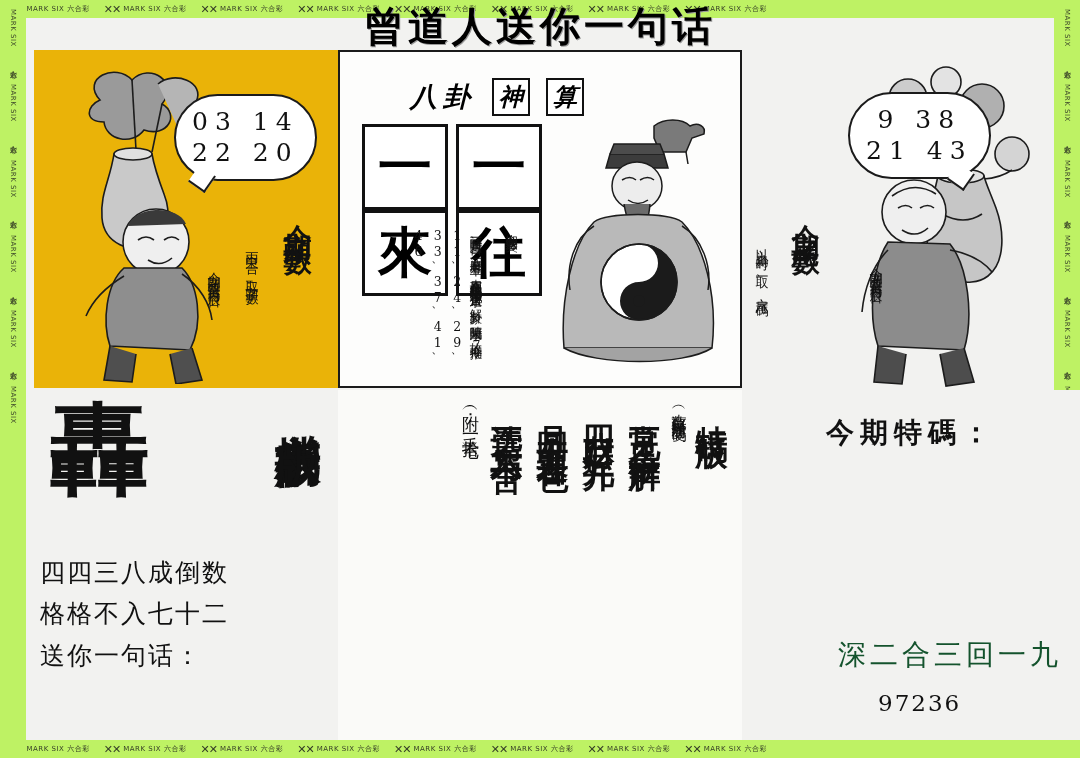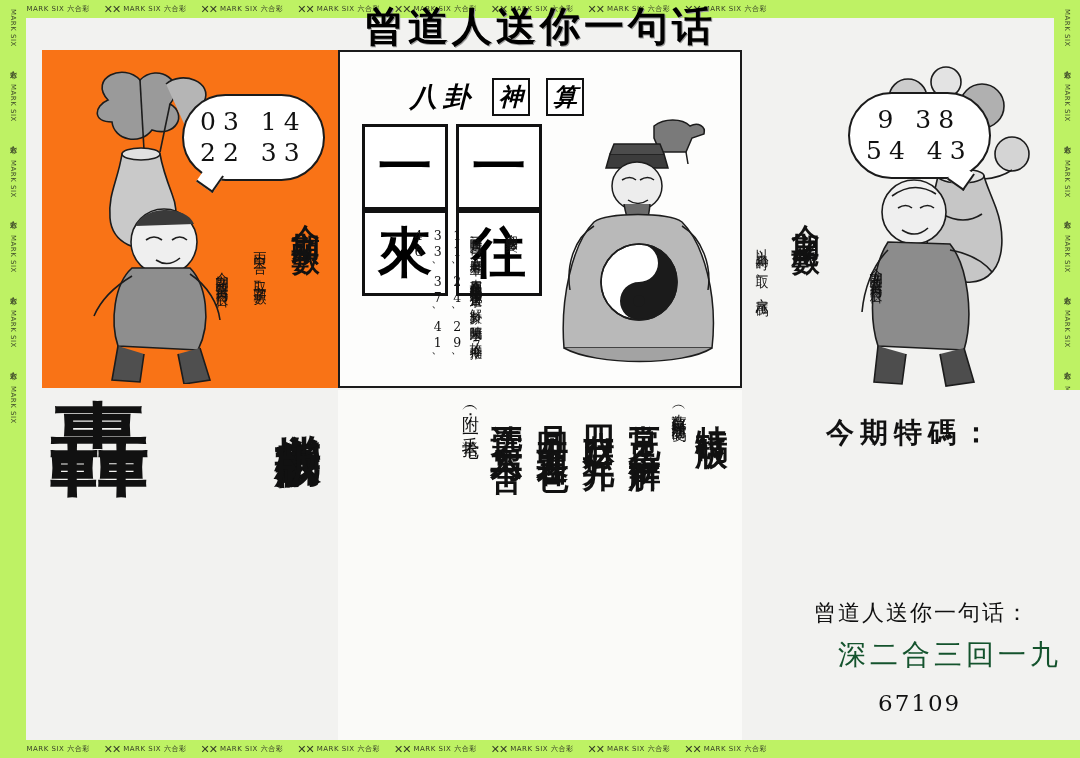--- a/index.html
+++ b/index.html
@@ -82,21 +82,21 @@
   
   .top-area {
     position: absolute;
     left: 26px; top: 50px;
     width: 1028px; height: 338px;
   }
   .panel {
     position: absolute;
     box-sizing: border-box;
   }
-  .panel-left { left: 16px; top: 0; width: 310px; height: 338px; background: #f97316; }
+  .panel-left { left: 8px; top: 0; width: 310px; height: 338px; background: #eab308; }
   .panel-mid { left: 312px; top: 0; width: 404px; height: 338px; background: #fdfdfc; border: 2px solid #1b1b1b; }
   .panel-right { left: 718px; top: 0; width: 310px; height: 338px; background: #f2f2f0; }
 
   
   .bubble {
     position: absolute;
     border: 2px solid #1b1b1b;
     border-radius: 44px;
     background: #fff;
     padding: 10px 16px;
@@ -469,21 +469,21 @@
           <path d="M130 300 L136 330 L162 326 L152 294" fill="#4f4f4f"></path>
           <path d="M84 222 C64 234 52 248 46 262"></path>
           <path d="M142 220 C160 232 170 250 172 266"></path>
         </g>
       </svg>
 
       <div class="bubble bubble-left">
         <span>03</span>
         <span>14</span><br>
         <span>22</span>
-        <span>33</span>
+        <span>20</span>
       </div>
 
       <div class="vtext headline-v" style="position:absolute; left:244px; top:152px; height:160px;">今期頭數</div>
 
       <div class="vtext small-v" style="position:absolute; left:208px; top:192px; height:140px;">丙申三合、取二字頭數。</div>
 
       <div class="vtext small-v" style="position:absolute; left:170px; top:212px; height:120px;">今期開獎日爲丙辰日、</div>
     </div>
 
     <div class="panel panel-mid">
@@ -566,52 +566,56 @@
           <path d="M24 292 L20 328 L48 330 L52 300" fill="#4d4d4d"></path>
           <path d="M86 300 L92 332 L120 328 L110 294" fill="#4d4d4d"></path>
           <path d="M96 196 C118 200 130 208 138 218"></path>
           <path d="M34 196 C18 212 10 236 8 258"></path>
         </g>
       </svg>
 
       <div class="bubble bubble-right">
         <span>9</span>
         <span>38</span><br>
-        <span>54</span>
+        <span>21</span>
         <span>43</span>
       </div>
 
       <div class="vtext headline-v" style="position:absolute; left:42px; top:152px; height:160px;">今期尾數</div>
 
       <div class="vtext small-v" style="position:absolute; left:8px; top:188px; height:130px;">以土爲时、取一、六尾碼</div>
 
       <div class="vtext small-v" style="position:absolute; left:122px; top:208px; height:120px;">今期開獎日爲丙辰日、</div>
     </div>
   </div>
 
   <div class="bottom-area">
 
     <div class="bpanel bpanel-left">
       <div class="hong">轟</div>
       <div class="xuanji">玄機字剖析版</div>
+      <div class="left-lines">
+        <div>四四三八成倒数</div>
+        <div>格格不入七十二</div>
+        <div>送你一句话：</div>
+      </div>
     </div>
 
     <div class="bpanel bpanel-mid">
       <div class="mid-verses">
         <div class="verse">特碼版</div>
         <div class="verse verse-note">（吉数赌经谨防变码）</div>
         <div class="verse">常见一三争辩解</div>
         <div class="verse">四八财运一九开</div>
         <div class="verse">月圆十五迎春色</div>
         <div class="verse">选需一六与十合</div>
         <div class="verse verse-small">（附：丢一拾七）</div>
       </div>
     </div>
 
     <div class="bpanel bpanel-right">
       <div class="right-title">今期特碼：</div>
-      <div class="right-sign">曾道人送你一句话：</div>
       <div class="right-phrase">深二合三回一九</div>
-      <div class="right-code">67109</div>
+      <div class="right-code">97236</div>
     </div>
   </div>
 
 </div>
 
 </body></html>

